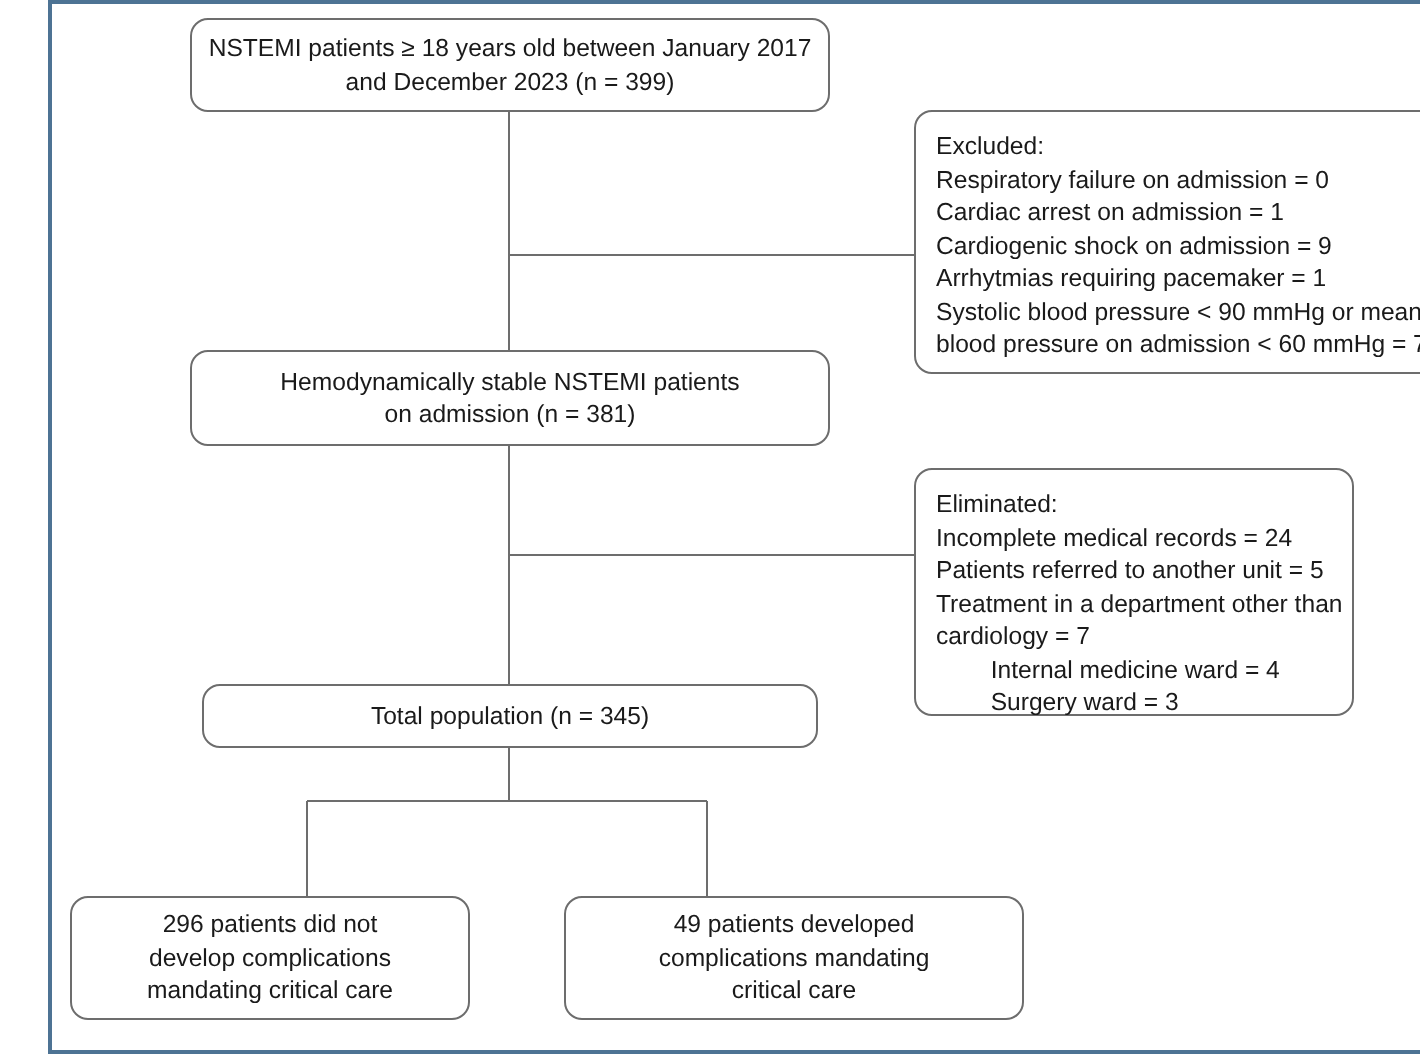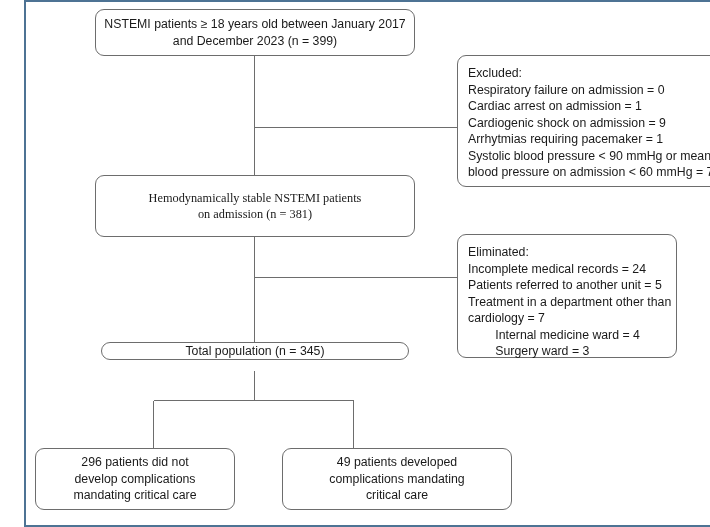--- a/index.html
+++ b/index.html
@@ -52,22 +52,22 @@
     white-space: pre;
     padding: 9px 10px;
   }
   .node .node-text {
     display: block;
     width: 100%;
   }
 
   
   #node-source      { left: 69px;  top: 7px;   width: 320px; height: 47px; }
-  #node-stable      { left: 69px;  top: 173px; width: 320px; height: 62px; font-family: Liberation Serif, serif; }
-  #node-total       { left: 75px;  top: 340px; width: 308px; height: 18px; }
+  #node-stable      { left: 69px;  top: 173px; width: 320px; height: 48px; }
+  #node-total       { left: 75px;  top: 340px; width: 308px; height: 32px; }
   #node-no-compl    { left: 9px;   top: 446px; width: 200px; height: 62px; text-align: center; }
   #node-compl       { left: 256px; top: 446px; width: 230px; height: 62px; }
   #node-excluded    { left: 431px; top: 53px;  width: 268px; height: 132px; }
   #node-eliminated  { left: 431px; top: 232px; width: 220px; height: 124px; }
 </style>
 </head>
 <body>
 
 <div id="flow-frame">
 

